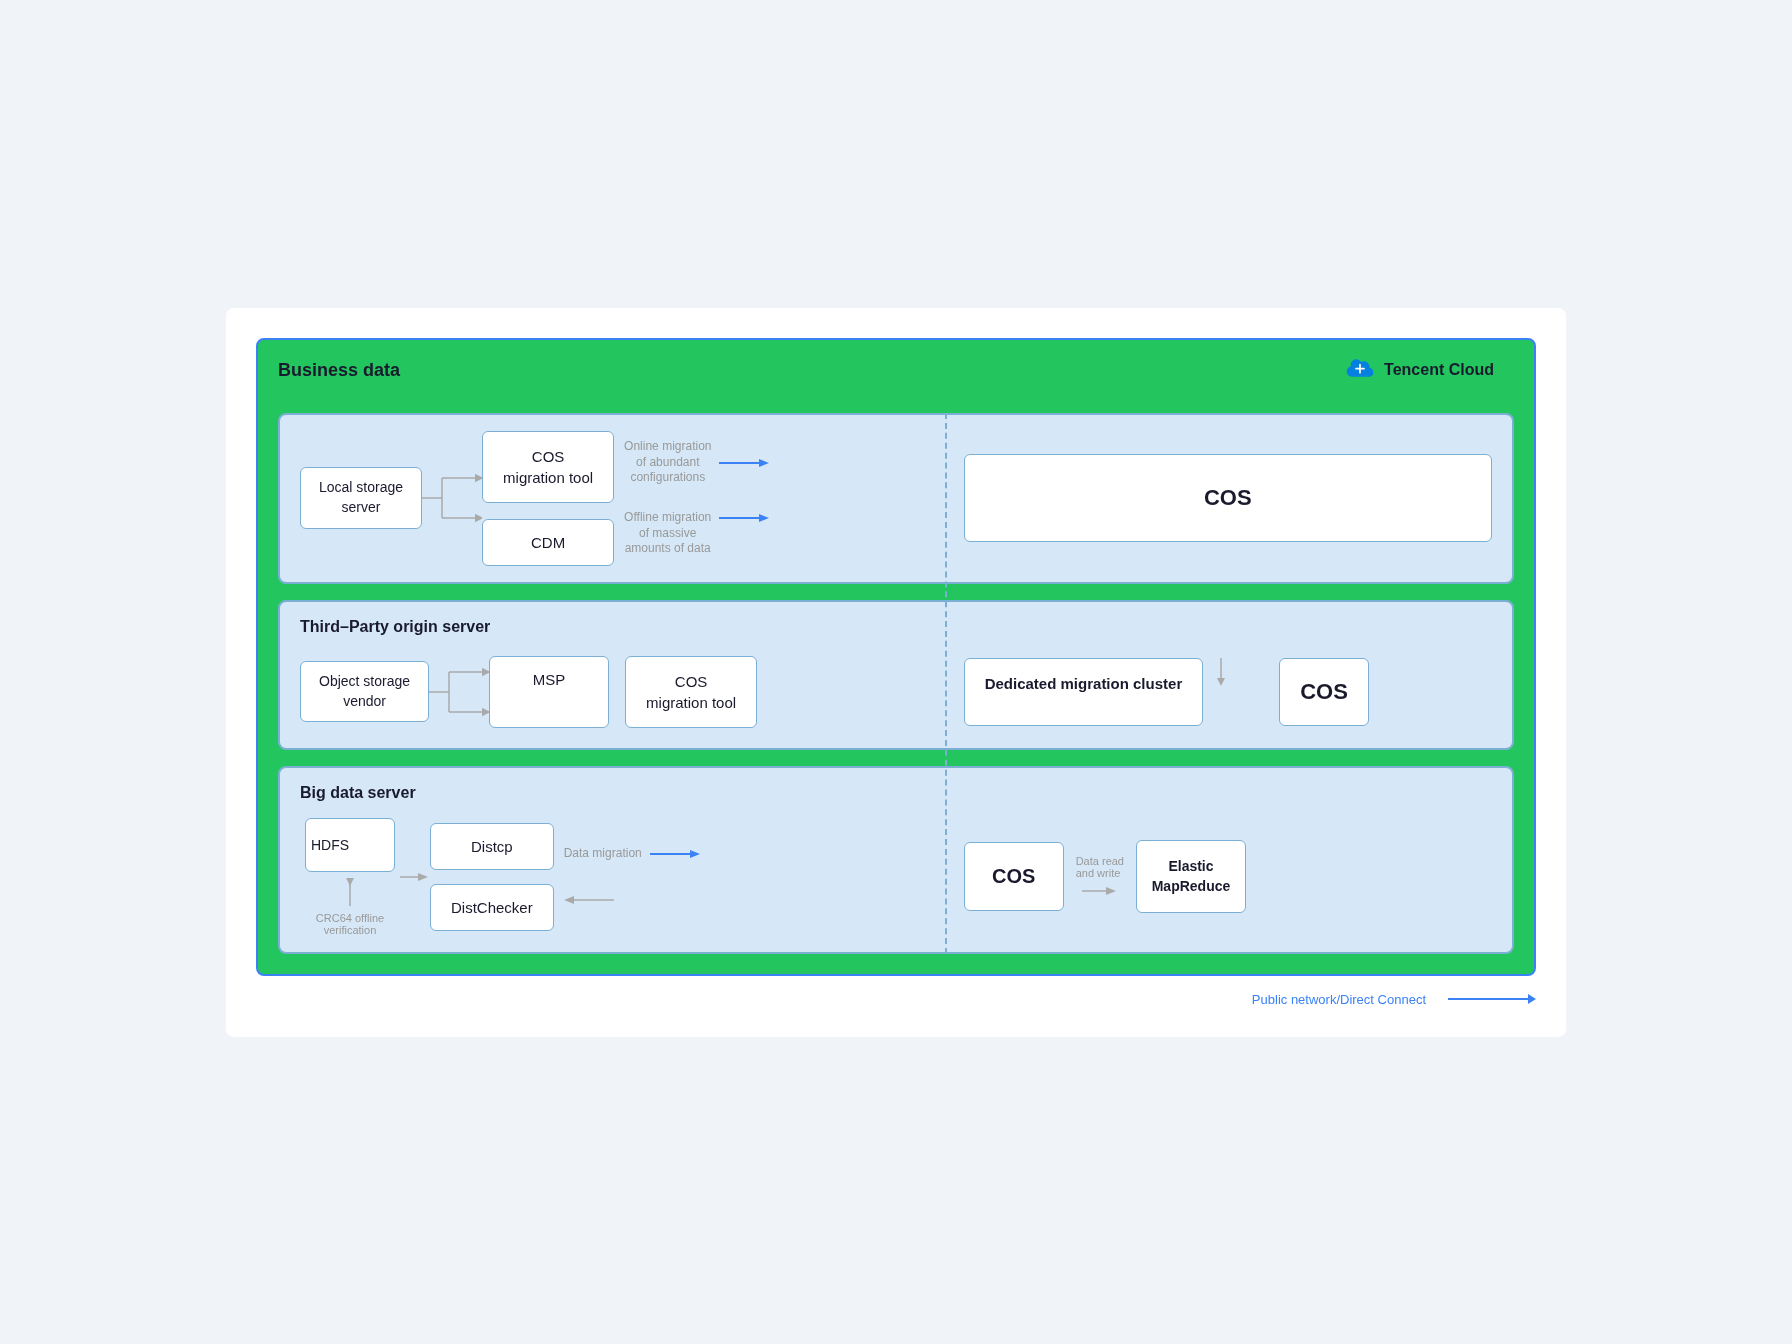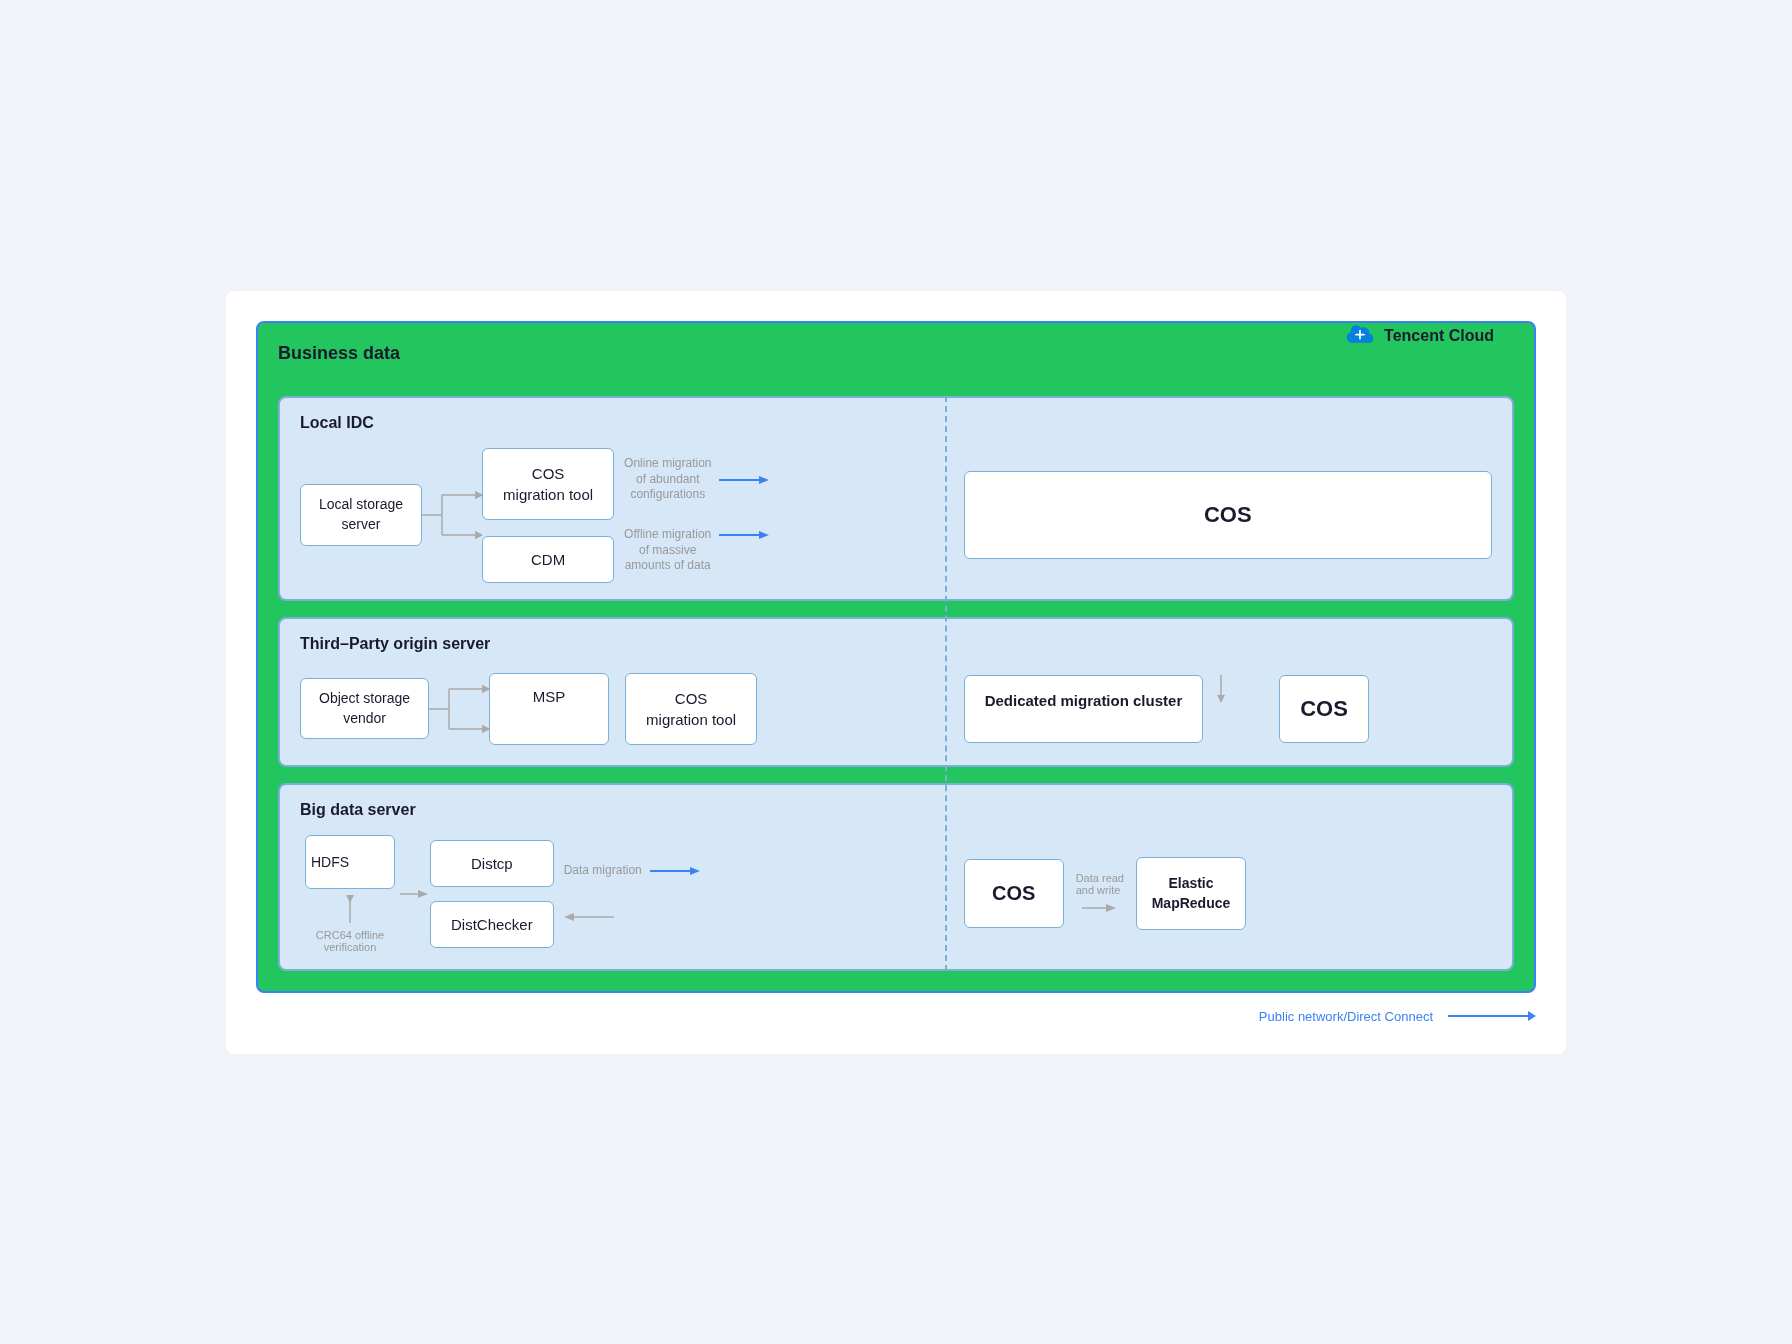--- a/index.html
+++ b/index.html
@@ -28,21 +28,21 @@
       position: relative;
     }
     .outer-title {
       font-size: 18px;
       font-weight: 700;
       color: #1a1a2e;
       margin-bottom: 16px;
     }
     .tencent-cloud-label {
       position: absolute;
-      top: 1px;
+      top: 18px;
       right: 40px;
       display: flex;
       align-items: center;
       gap: 8px;
       font-size: 16px;
       font-weight: 600;
       color: #1a1a2e;
     }
     .tencent-cloud-icon {
       width: 32px;
@@ -93,21 +93,21 @@
       line-height: 1.3;
       max-width: 100px;
       text-align: center;
     }
     
     .bottom-note {
       display: flex;
       align-items: center;
       justify-content: flex-end;
       margin-top: 16px;
-      gap: 15px;
+      gap: 22px;
       color: #3b82f6;
       font-size: 13px;
     }
     .arrow-line {
       display: flex;
       align-items: center;
     }
     .arrow-line-body {
       width: 80px;
       height: 2px;
@@ -135,21 +135,20 @@
           <path d="M24 10 L24 22 M18 16 L30 16" stroke="#fff" stroke-width="2.5" stroke-linecap="round"></path>
         </svg>
         <span>Tencent Cloud</span>
       </div>
     </div>
 
     <div style="position:relative;">
       <div style="position:absolute; left:54%; top:0; bottom:0; border-left:2px dashed #7bafd4; z-index:1;"></div>
 
       <div class="section-box">
-        <div class="section-title">Local IDC</div>
         <div style="display:flex; align-items:center; width:100%;">
 
           <div style="width:54%; display:flex; align-items:center; padding-right:10px;">
 
             <div class="node-box" style="min-width:100px; white-space:pre-line; line-height:1.4;">Local storage
 server</div>
 
             <svg width="60" height="80" style="flex-shrink:0;">
               <line x1="0" y1="40" x2="20" y2="40" stroke="#aaa" stroke-width="1.5"></line>
               <line x1="20" y1="20" x2="20" y2="60" stroke="#aaa" stroke-width="1.5"></line>

